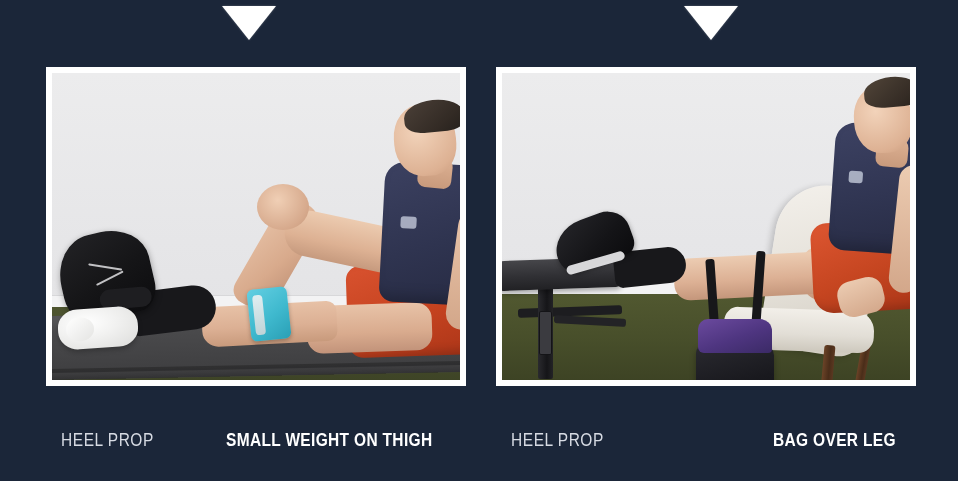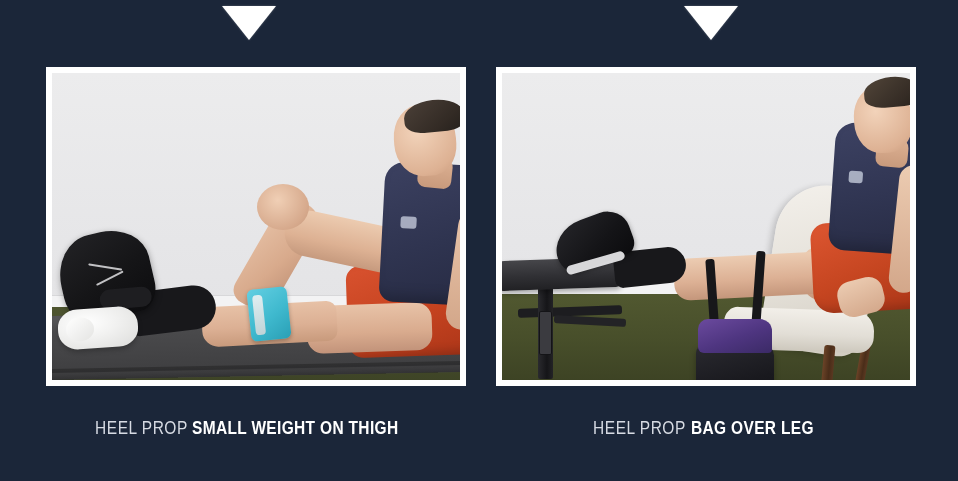--- a/index.html
+++ b/index.html
@@ -299,22 +299,22 @@
     border-radius:50% 50% 30% 35%;
     background:linear-gradient(140deg,#514539 0%,#352c25 70%,#262119 100%);
     transform:rotate(-5deg);
   }
   .neck2 { position:absolute; left:374px; top:66px; width:32px; height:28px;
       background:linear-gradient(180deg,#ddb193,#c89a7c); border-radius:8px; transform:rotate(5deg); }
 
   
   .captions { position:absolute; top:404px; left:0; width:958px; height:50px; }
   .caption {
-    position:absolute; top:4px; width:420px; height:40px;
-    display:flex; align-items:center; justify-content:center;
+    position:absolute; top:16px; width:420px; height:40px;
+    display:flex; align-items:center; justify-content:space-between;
     white-space:nowrap;
   }
   .caption.c1 { left:46px; }
   .caption.c2 { left:496px; }
   .cap-light {
     font-size:18px; letter-spacing:.6px; font-weight:400;
     color:#d7dbe3; transform:scaleX(.86); transform-origin:right center;
     display:inline-block;
   }
   .cap-bold {

